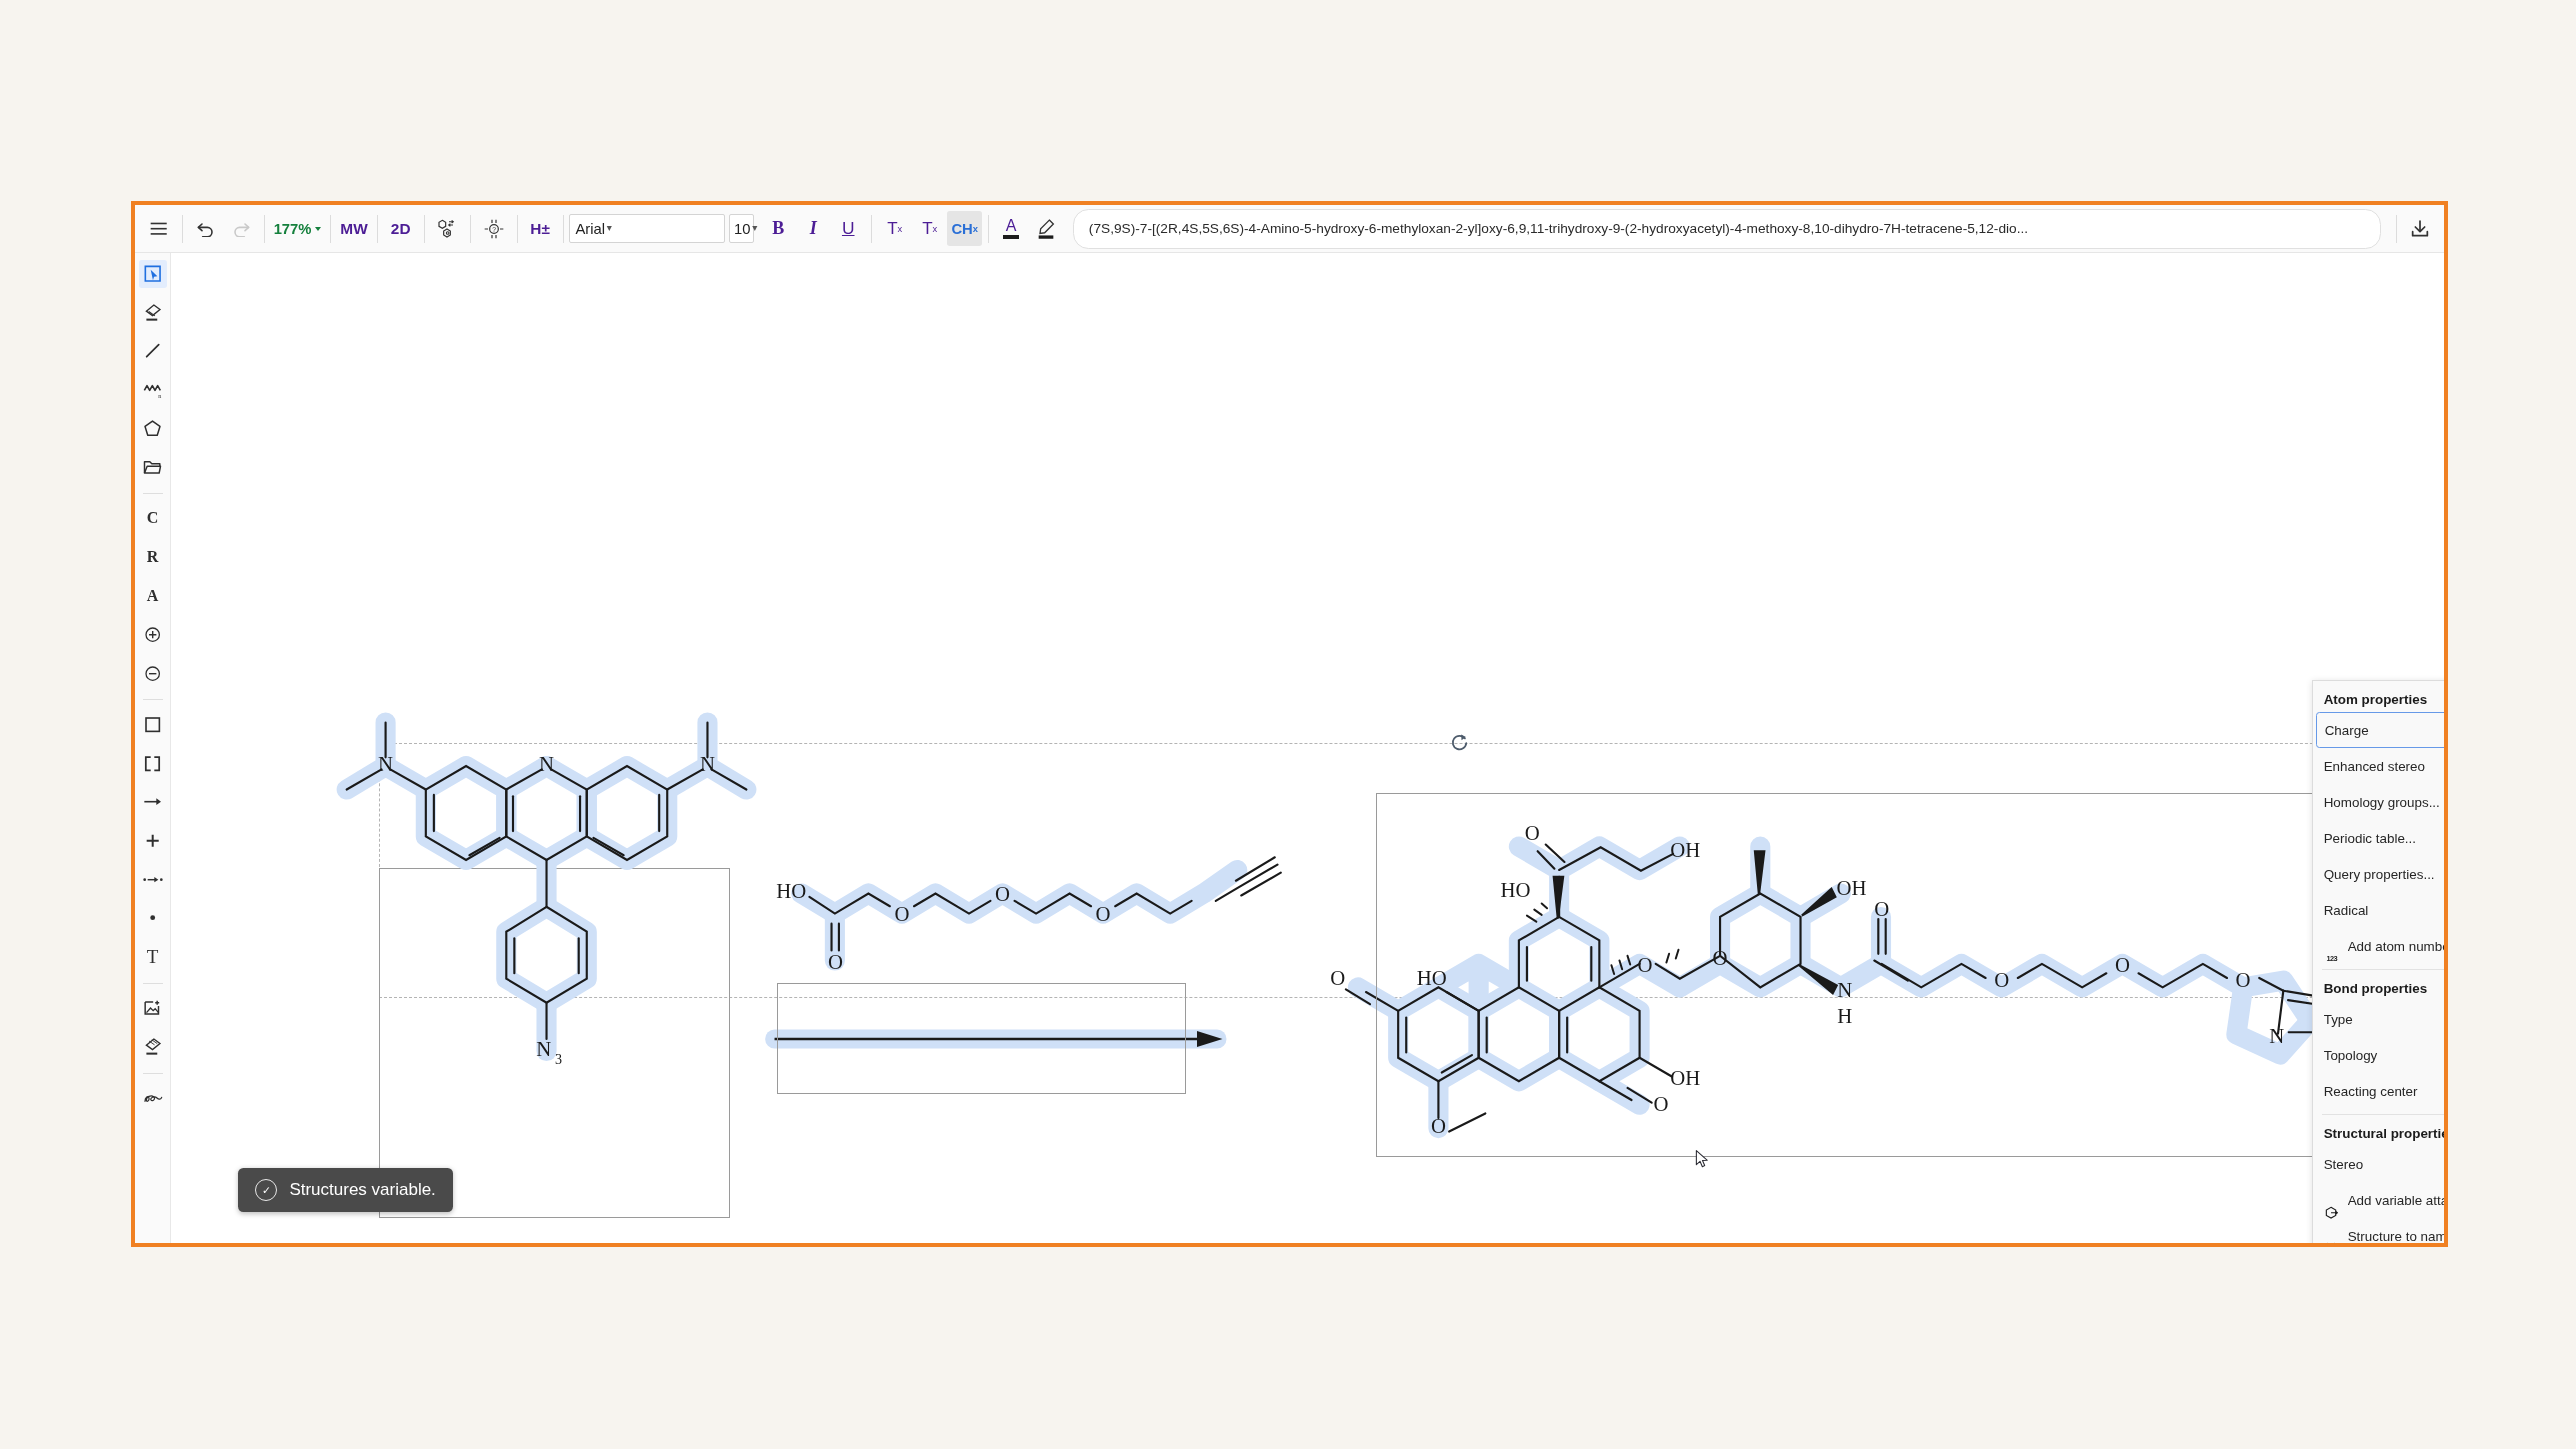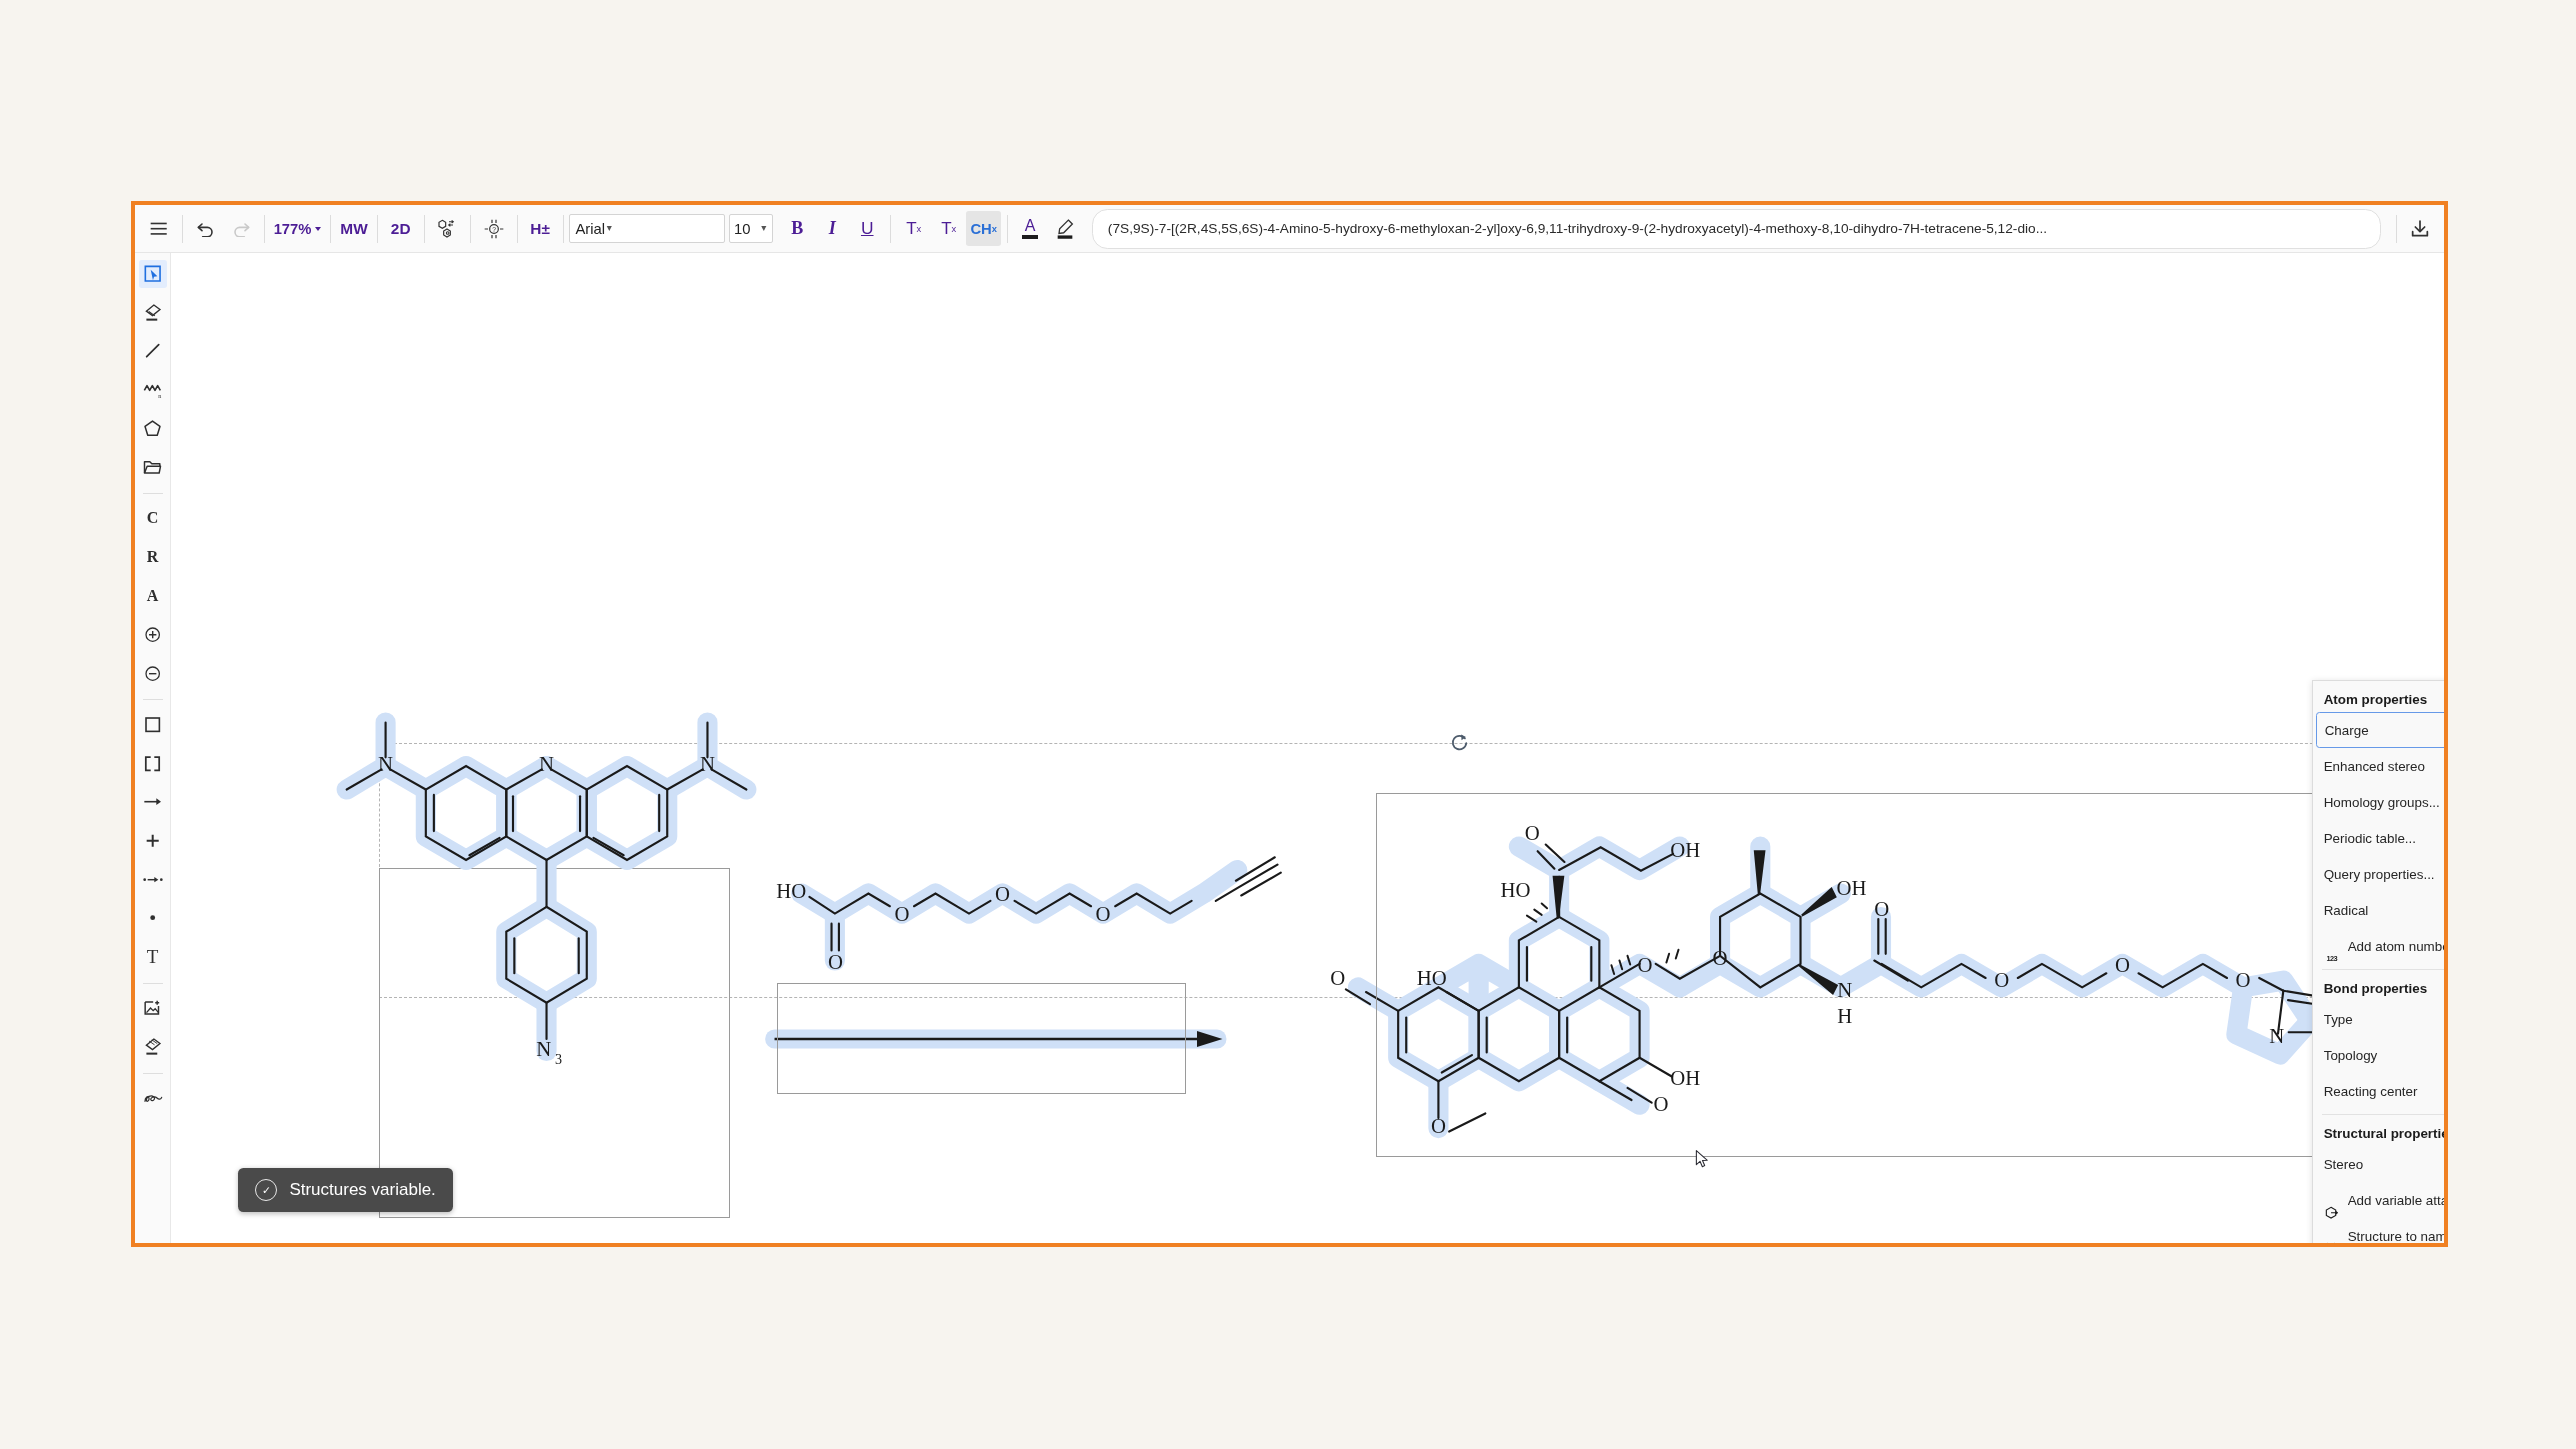--- a/index.html
+++ b/index.html
@@ -33,33 +33,33 @@
     color:#4c1d95;cursor:pointer;border-radius:2.7px;
     padding:0 4px;box-sizing:border-box;
     font-size:15.4px;
     flex:none;
   }
   .tb-btn.disabled{color:#c9c9c9;}
   .tb-btn.strong{font-weight:bold;}
   .tb-sep{
     width:0.7px;height:28px;background:#dcdcdc;margin:0 5.4px;flex:none;
   }
-  .zoom-btn{color:#4c1d95;font-weight:bold;font-size:14.8px;gap:3.4px;}
+  .zoom-btn{color:#15803d;font-weight:bold;font-size:14.8px;gap:3.4px;}
   .caret{
     width:0;height:0;border-left:3.4px solid transparent;border-right:3.4px solid transparent;
     border-top:4px solid currentColor;display:inline-block;
   }
   .font-select{
     width:156px;height:29.5px;border:0.7px solid #d4d4d4;border-radius:2px;
     background:#fff;display:flex;align-items:center;
     padding:0 5.4px;box-sizing:border-box;font-size:14.8px;color:#222;
     justify-content:flex-start;cursor:pointer;flex:none;
   }
   .size-select{
-    width:44px;height:29.5px;border:0.7px solid #d4d4d4;border-radius:2px;
+    width:25px;height:29.5px;border:0.7px solid #d4d4d4;border-radius:2px;
     background:#fff;display:flex;align-items:center;
     padding:0 4px;box-sizing:border-box;font-size:14.8px;color:#222;
     justify-content:space-between;cursor:pointer;flex:none;margin-left:4px;
   }
   .sel-caret{color:#555;font-size:8.7px;line-height:1;}
   .tb-btn.active{background:#e5e5e5;}
   .tb-btn.accent{color:#2a6fd6;font-weight:bold;}
   .namefield{
     flex:1 1 auto;min-width:0;
     height:40px;margin:0 9.4px;

